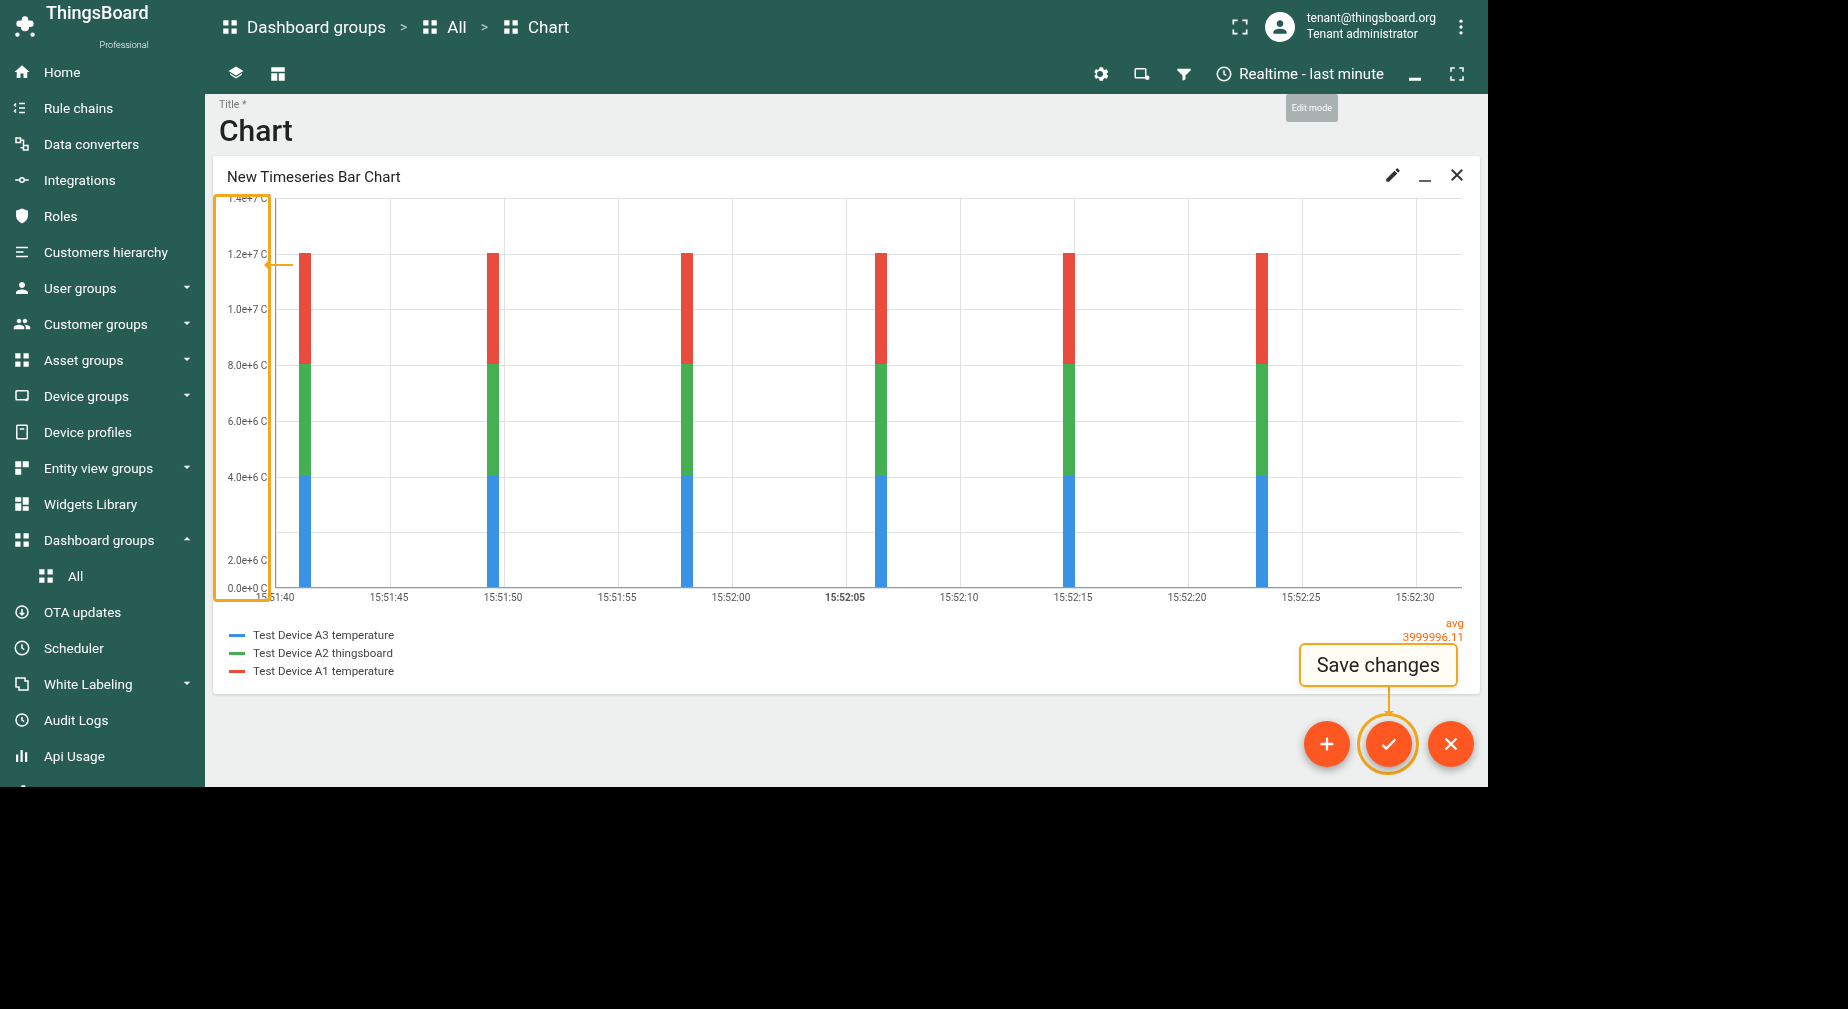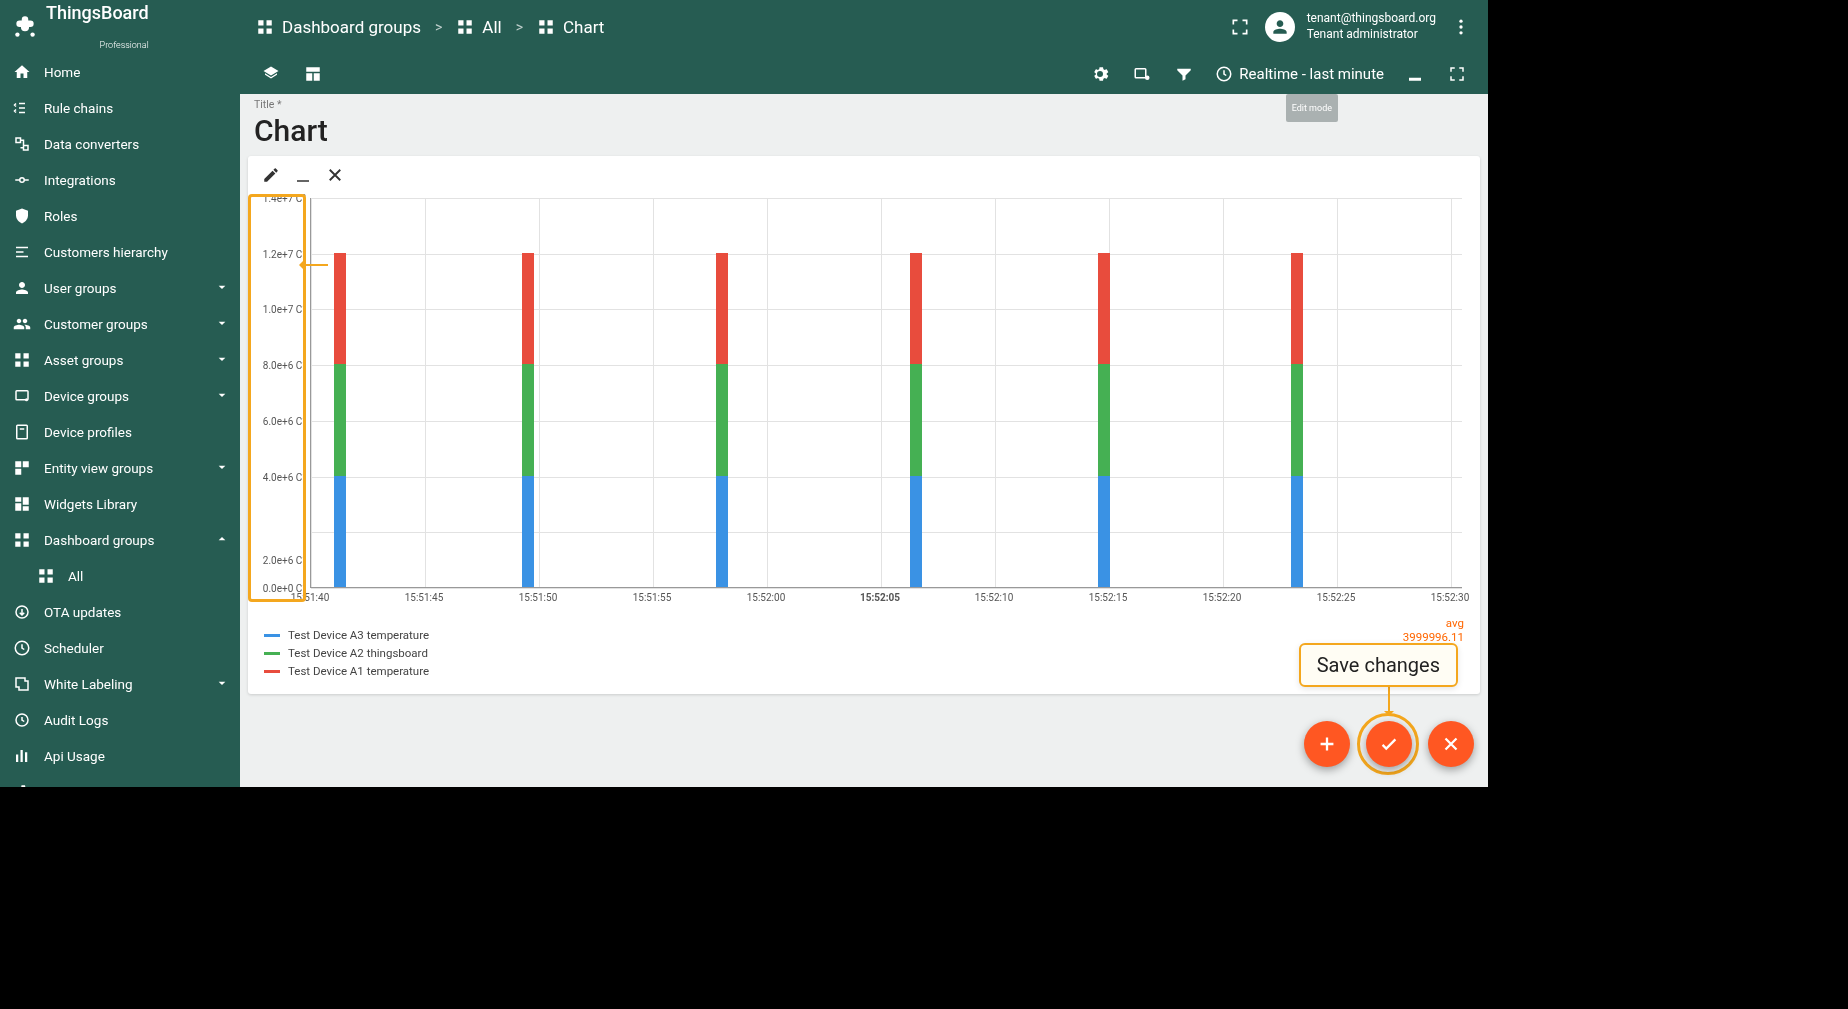--- a/index.html
+++ b/index.html
@@ -1,20 +1,20 @@
 <!DOCTYPE html>
 <html><head>
 <meta charset="utf-8">
 <style>
 * { box-sizing: border-box; margin: 0; padding: 0; }
 body { font-family: Roboto, Arial, sans-serif; background: #000; width: 1848px; height: 1009px; overflow: hidden; position: relative; }
 .app { display: flex; width: 1488px; height: 787px; background: #eef0f0; position: relative; }
 
 
-.sidebar { width: 240px; background: #265c52; color: #fff; display: flex; flex-direction: column; flex-shrink: 0; }
+.sidebar { width: 205px; background: #265c52; color: #fff; display: flex; flex-direction: column; flex-shrink: 0; }
 .logo-area { height: 54px; display: flex; align-items: center; padding: 0 12px; gap: 8px; }
 .logo-text { font-size: 18px; font-weight: 500; display: flex; flex-direction: column; line-height: 1; }
 .logo-sub { font-size: 9px; font-weight: 300; align-self: flex-end; margin-top: 19px; }
 .nav { flex: 1; overflow-y: auto; }
 .nav-item { display: flex; align-items: center; padding: 8px 12px; gap: 12px; cursor: pointer; font-size: 13.5px; position: relative; }
 .nav-item.child { padding-left: 36px; }
 .nav-icon { width: 20px; height: 20px; display: flex; align-items: center; justify-content: center; flex-shrink: 0; }
 .nav-icon svg { width: 18px; height: 18px; fill: #fff; }
 .chevron { position: absolute; right: 10px; }
 .chevron svg { width: 16px; height: 16px; fill: #fff; }
@@ -427,20 +427,21 @@
         </div>
     </div>
 
     <div class="content">
       <div class="title-label">Title *</div>
       <div class="page-title">Chart</div>
       <div class="edit-badge">Edit mode</div>
 
       <div class="widget">
         <div class="widget-header">
+          <div class="widget-title">New Timeseries Bar Chart</div>
           <div class="widget-icons">
             <div class="w-icon"><svg viewBox="0 0 24 24">
                   <path d="M3 17.25V21h3.75L17.8 9.94l-3.75-3.75L3 17.25M20.7 7c.4-.4.4-1 0-1.4l-2.3-2.3c-.4-.4-1-.4-1.4 0l-1.8 1.8 3.75 3.75 1.75-1.85z"></path>
                 </svg></div>
             <div class="w-icon"><svg viewBox="0 0 24 24">
                   <path d="M12 3v10m0 0l-4-4m4 4l4-4M4 19h16v2H4z"></path>
                 </svg></div>
             <div class="w-icon"><svg viewBox="0 0 24 24">
                   <path d="M5 5l14 14M19 5L5 19" stroke="#333" stroke-width="2.5" fill="none"></path>
                 </svg></div>

